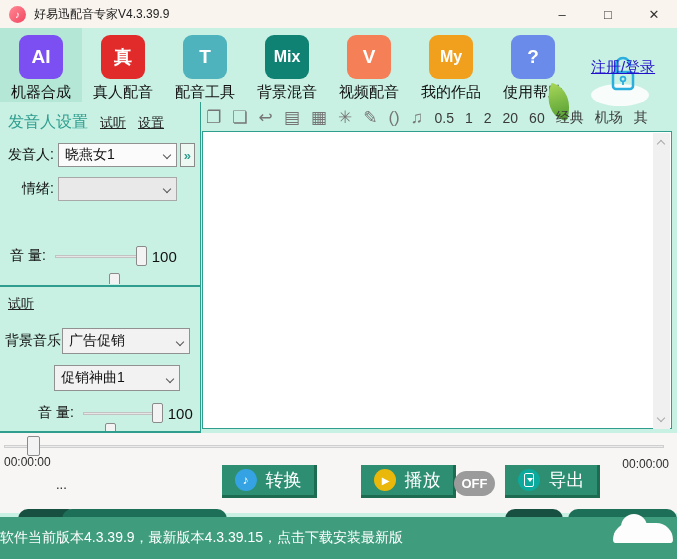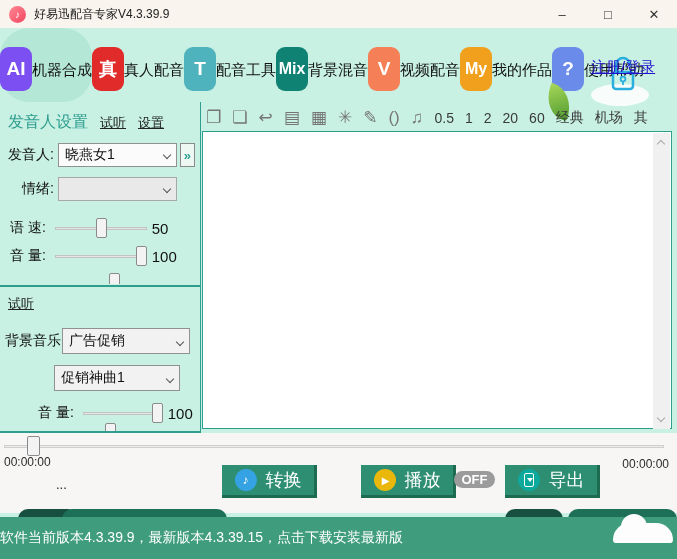--- a/index.html
+++ b/index.html
@@ -8,21 +8,21 @@
 
   
   .titlebar { position:absolute; top:0; left:0; width:677px; height:28px; background:#f9f4ee; display:flex; align-items:center; }
   .app-icon { width:17px; height:17px; margin-left:9px; border-radius:50%; background:linear-gradient(135deg,#ff8a96,#f2455f); color:#fff; font-size:10px; display:flex; align-items:center; justify-content:center; }
   .title-text { margin-left:8px; font-size:12px; color:#1d1d1d; }
   .win-controls { margin-left:auto; display:flex; height:100%; }
   .win-btn { width:46px; height:100%; border:none; background:transparent; font-size:13px; color:#333; display:flex; align-items:center; justify-content:center; cursor:pointer; }
 
   
   .navbar { position:absolute; top:28px; left:0; width:677px; height:74px; background:#c8f1e4; display:flex; }
-  .nav-item { width:92px; height:100%; display:flex; align-items:center; padding-top:7px; cursor:pointer;border-radius:29px; }
+  .nav-item { width:82px; height:100%; display:flex; flex-direction:column; align-items:center; padding-top:7px; cursor:pointer; }
   .nav-item.active { background:#b4e7d5; }
   .badge { width:44px; height:44px; border-radius:9px; color:#fff; display:flex; align-items:center; justify-content:center; font-weight:bold; }
   .b0 { background:#7c4ff2; font-size:19px; }
   .b1 { background:#e12b2b; font-size:18px; }
   .b2 { background:#4eb3bd; font-size:19px; }
   .b3 { background:#0f8274; font-size:16px; }
   .b4 { background:#f58057; font-size:19px; }
   .b5 { background:#f0a01d; font-size:16px; }
   .b6 { background:#6b8bea; font-size:19px; }
   .nav-label { margin-top:4px; font-size:15px; color:#111; white-space:nowrap; }
@@ -70,21 +70,21 @@
   .time-left { left:4px; top:22px; }
   .time-right { right:8px; top:24px; }
   .ellipsis { position:absolute; left:56px; top:44px; font-size:13px; color:#222; }
   .gbtn { position:absolute; top:32px; width:95px; height:33px; background:#2e8e71; border:none; border-right:3px solid #1d6b50; border-bottom:3px solid #1d6b50; color:#fff; font-size:18px; display:flex; align-items:center; justify-content:center; gap:9px; cursor:pointer; font-family:inherit; }
   .circ { width:22px; height:22px; border-radius:50%; display:flex; align-items:center; justify-content:center; flex:none; }
   .c-convert { background:#35a3e3; font-size:12px; color:#fff; }
   .c-play { background:#e9b80a; font-size:10px; color:#fff; padding-left:2px; }
   .c-export { background:#0ca99c; }
   .phone { width:10px; height:14px; border:1.5px solid #fff; border-radius:2px; position:relative; }
   .phone:after { content:""; position:absolute; left:2.5px; top:4px; width:0; height:0; border:3px solid transparent; border-top:4px solid #fff; }
-  .off-pill { position:absolute; left:454px; top:38px; width:41px; height:17px; border-radius:13px; background:#9b9b9b; border:none; color:#fff; font-size:13px; font-weight:bold; cursor:pointer; font-family:inherit; }
+  .off-pill { position:absolute; left:454px; top:38px; width:41px; height:25px; border-radius:13px; background:#9b9b9b; border:none; color:#fff; font-size:13px; font-weight:bold; cursor:pointer; font-family:inherit; }
   .btn-convert { left:222px; } .btn-play { left:361px; } .btn-export { left:505px; }
 
   
   .banner { position:absolute; top:509px; left:0; width:677px; height:50px; }
   .lump { position:absolute; background:#1e6f57; border-radius:10px 10px 0 0; height:12px; top:0; }
   .lump1 { left:18px; width:60px; background:#174f41; }
   .lump2 { left:62px; width:165px; }
   .lump3 { left:505px; width:58px; background:#174f41; }
   .lump4 { left:568px; width:109px; }
   .banner-bar { position:absolute; top:8px; left:0; width:677px; height:42px; background:#3f9d7e; display:flex; align-items:center; cursor:pointer; }
@@ -193,28 +193,20 @@
     </div>
 
     <div class="frow" style="top:75px; left:22px;">
       <span class="flabel">情绪:</span>
       <div class="combo disabled" style="width:119px; margin-left:4px;">
         <span></span>
         <span class="chev"></span>
       </div>
     </div>
 
-    <div class="frow" style="top:116px; left:10px;">
-      <span class="flabel">语 速:</span>
-      <div class="slider" style="width:92px; margin-left:9px;">
-        <div class="track"></div>
-        <div class="thumb" style="left:41px;"></div>
-      </div>
-      <span class="sval">50</span>
-    </div>
 
     <div class="frow" style="top:144px; left:10px;">
       <span class="flabel">音 量:</span>
       <div class="slider" style="width:92px; margin-left:9px;">
         <div class="track"></div>
         <div class="thumb" style="left:81px;"></div>
       </div>
       <span class="sval">100</span>
     </div>
 

